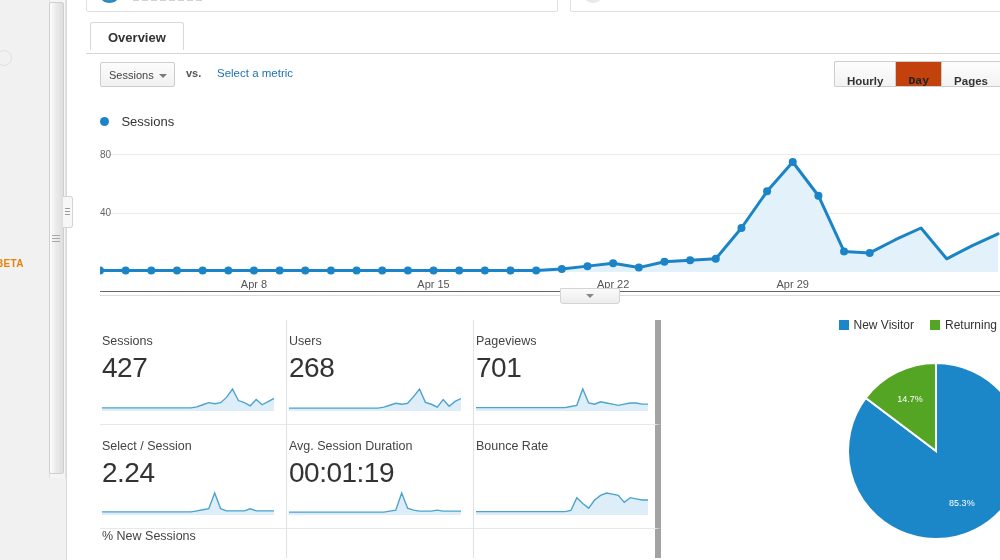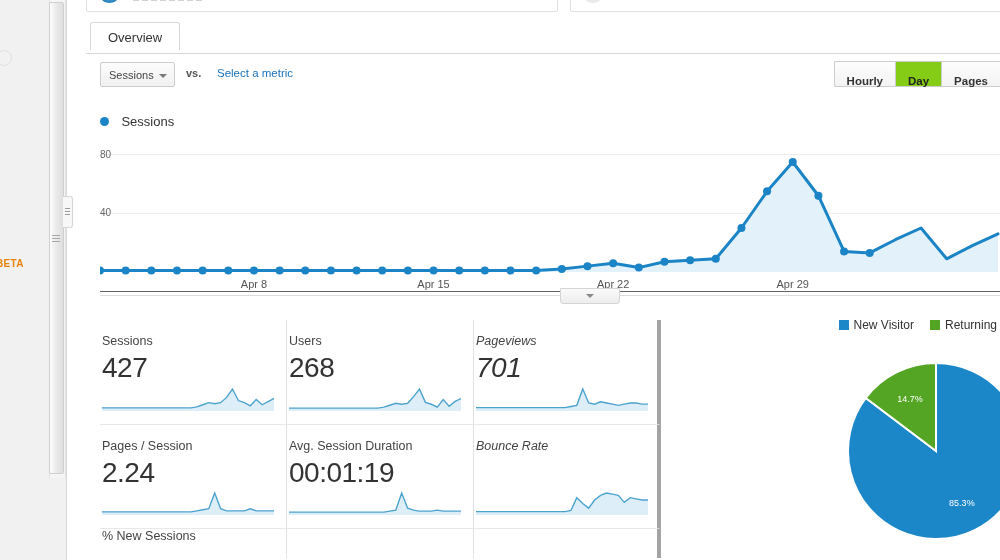--- a/index.html
+++ b/index.html
@@ -77,21 +77,21 @@
   
   .tabstrip {
     position: absolute; left: 0; top: 17px; right: 0; height: 36px;
     border-bottom: 1px solid #d8d8d8;
   }
   .tab {
     position: absolute; left: 4px; top: 5px; height: 28px; min-width: 68px;
     padding: 0 17px; line-height: 30px; font-size: 13px; color: #333;
     background: #fff; border: 1px solid #d8d8d8; border-bottom: none;
     border-radius: 3px 3px 0 0; box-sizing: border-box; text-align: center;
-    font-weight: normal;
+    font-weight: bold;
   }
 
   
   .controls { position: absolute; left: 0; top: 62px; right: 0; height: 36px; }
   .metric-select {
     position: absolute; left: 14px; top: 0; width: 75px; height: 25px;
     background: linear-gradient(#fcfcfc,#f1f1f1);
     border: 1px solid #cdcdcd; border-radius: 2px;
     font-size: 11px; color: #444; line-height: 25px; padding-left: 8px;
     box-sizing: border-box;
@@ -104,21 +104,21 @@
   .vs-label { position: absolute; left: 100px; top: 5px; font-size: 11px; color: #555; font-weight: bold; }
   .select-metric-link { position: absolute; left: 131px; top: 5px; font-size: 11.5px; color: #1b72b8; cursor: pointer; }
 
   .granularity { position: absolute; right: 0; top: -1px; height: 26px; display: flex; }
   .gran-btn {
     height: 26px; line-height: 26px; padding: 6px 12px; font-size: 11.5px; color: #333;
     background: linear-gradient(#fdfdfd,#f3f3f3); border: 1px solid #cdcdcd;
     border-right: none; box-sizing: border-box; font-weight: bold;
   }
   .gran-btn:first-child { border-radius: 2px 0 0 2px; }
-  .gran-btn.active { background: #84cc16; color: #222; }
+  .gran-btn.active { background: #c2410c; color: #222; font-family: Liberation Mono, monospace; }
 
   
   .series-legend { position: absolute; left: 14px; top: 112px; }
   .legend-dot {
     display: inline-block; width: 9px; height: 9px; border-radius: 50%;
     background: #1b84c6; vertical-align: middle; margin-right: 8px;
   }
   .legend-text { font-size: 13px; color: #333; vertical-align: middle; }
 
   
@@ -147,21 +147,21 @@
     border-right: 4px solid transparent; border-top: 4px solid #888;
   }
 
   
   .metrics { position: absolute; left: 14px; top: 320px; width: 580px; }
   .metric-row { display: flex; height: 104px; }
   .metric-cell {
     position: relative; width: 187px; box-sizing: border-box;
     padding: 14px 0 0 2px; border-right: 1px solid #e2e2e2;
   }
-  .metric-cell:last-child { border-right: 4px solid #a3a3a3; font-style: italic; }
+  .metric-cell:last-child { border-right: 6px solid #a3a3a3; }
   .metric-row + .metric-row .metric-cell { border-top: 1px solid #e8e8e8; }
   .metric-label { font-size: 12.5px; color: #444; }
   .metric-value { font-size: 28px; color: #333; margin-top: 4px; font-weight: normal; letter-spacing: -.5px; }
   .spark { position: absolute; left: 2px; bottom: 12px; }
 
   .metric-row.partial .metric-cell { height: 30px; overflow: hidden; padding-top: 0; }
 
   
   .pie-panel { position: absolute; left: 700px; top: 318px; width: 300px; }
   .pie-legend { text-align: center; font-size: 12px; color: #333; height: 20px; }
@@ -304,21 +304,21 @@
             <div class="metric-label">Pageviews</div>
             <div class="metric-value">701</div>
             <svg width="172" height="26" class="spark">
               <path d="M0,25 L0,21.666666666666668 L5.931034482758621,21.666666666666668 L11.862068965517242,21.666666666666668 L17.79310344827586,21.666666666666668 L23.724137931034484,21.666666666666668 L29.655172413793107,21.666666666666668 L35.58620689655172,21.666666666666668 L41.51724137931035,21.666666666666668 L47.44827586206897,21.666666666666668 L53.37931034482759,21.666666666666668 L59.31034482758621,21.666666666666668 L65.24137931034483,21.666666666666668 L71.17241379310344,21.666666666666668 L77.10344827586206,21.666666666666668 L83.0344827586207,21.666666666666668 L88.96551724137932,21.666666666666668 L94.89655172413794,20.5 L100.82758620689654,19.333333333333336 L106.75862068965517,3 L112.6896551724138,17 L118.62068965517243,18.166666666666664 L124.55172413793103,15.833333333333334 L130.48275862068965,17 L136.41379310344828,18.166666666666664 L142.3448275862069,19.333333333333336 L148.2758620689655,18.166666666666664 L154.20689655172413,17 L160.13793103448276,17 L166.0689655172414,18.166666666666664 L172,18.166666666666664 L172,25 Z" fill="#ddeef8" stroke="none"></path>
               <path d="M0,21.666666666666668 L5.931034482758621,21.666666666666668 L11.862068965517242,21.666666666666668 L17.79310344827586,21.666666666666668 L23.724137931034484,21.666666666666668 L29.655172413793107,21.666666666666668 L35.58620689655172,21.666666666666668 L41.51724137931035,21.666666666666668 L47.44827586206897,21.666666666666668 L53.37931034482759,21.666666666666668 L59.31034482758621,21.666666666666668 L65.24137931034483,21.666666666666668 L71.17241379310344,21.666666666666668 L77.10344827586206,21.666666666666668 L83.0344827586207,21.666666666666668 L88.96551724137932,21.666666666666668 L94.89655172413794,20.5 L100.82758620689654,19.333333333333336 L106.75862068965517,3 L112.6896551724138,17 L118.62068965517243,18.166666666666664 L124.55172413793103,15.833333333333334 L130.48275862068965,17 L136.41379310344828,18.166666666666664 L142.3448275862069,19.333333333333336 L148.2758620689655,18.166666666666664 L154.20689655172413,17 L160.13793103448276,17 L166.0689655172414,18.166666666666664 L172,18.166666666666664 " fill="none" stroke="#4ca3cd" stroke-width="1.4"></path>
             </svg>
           </div>
         </div>
         <div class="metric-row">
           <div class="metric-cell">
-            <div class="metric-label">Pages / Session</div>
+            <div class="metric-label">Select / Session</div>
             <div class="metric-value">2.24</div>
             <svg width="172" height="26" class="spark">
               <path d="M0,25 L0,21.9 L5.931034482758621,21.9 L11.862068965517242,21.9 L17.79310344827586,21.9 L23.724137931034484,21.9 L29.655172413793107,21.9 L35.58620689655172,21.9 L41.51724137931035,21.9 L47.44827586206897,21.9 L53.37931034482759,21.9 L59.31034482758621,21.9 L65.24137931034483,21.9 L71.17241379310344,21.9 L77.10344827586206,21.9 L83.0344827586207,21.9 L88.96551724137932,21.9 L94.89655172413794,20.85 L100.82758620689654,19.8 L106.75862068965517,18.75 L112.6896551724138,3 L118.62068965517243,18.75 L124.55172413793103,20.85 L130.48275862068965,20.85 L136.41379310344828,20.85 L142.3448275862069,20.85 L148.2758620689655,18.75 L154.20689655172413,20.85 L160.13793103448276,20.85 L166.0689655172414,20.85 L172,20.85 L172,25 Z" fill="#ddeef8" stroke="none"></path>
               <path d="M0,21.9 L5.931034482758621,21.9 L11.862068965517242,21.9 L17.79310344827586,21.9 L23.724137931034484,21.9 L29.655172413793107,21.9 L35.58620689655172,21.9 L41.51724137931035,21.9 L47.44827586206897,21.9 L53.37931034482759,21.9 L59.31034482758621,21.9 L65.24137931034483,21.9 L71.17241379310344,21.9 L77.10344827586206,21.9 L83.0344827586207,21.9 L88.96551724137932,21.9 L94.89655172413794,20.85 L100.82758620689654,19.8 L106.75862068965517,18.75 L112.6896551724138,3 L118.62068965517243,18.75 L124.55172413793103,20.85 L130.48275862068965,20.85 L136.41379310344828,20.85 L142.3448275862069,20.85 L148.2758620689655,18.75 L154.20689655172413,20.85 L160.13793103448276,20.85 L166.0689655172414,20.85 L172,20.85 " fill="none" stroke="#4ca3cd" stroke-width="1.4"></path>
             </svg>
           </div>
           <div class="metric-cell">
             <div class="metric-label">Avg. Session Duration</div>
             <div class="metric-value">00:01:19</div>
             <svg width="172" height="26" class="spark">

